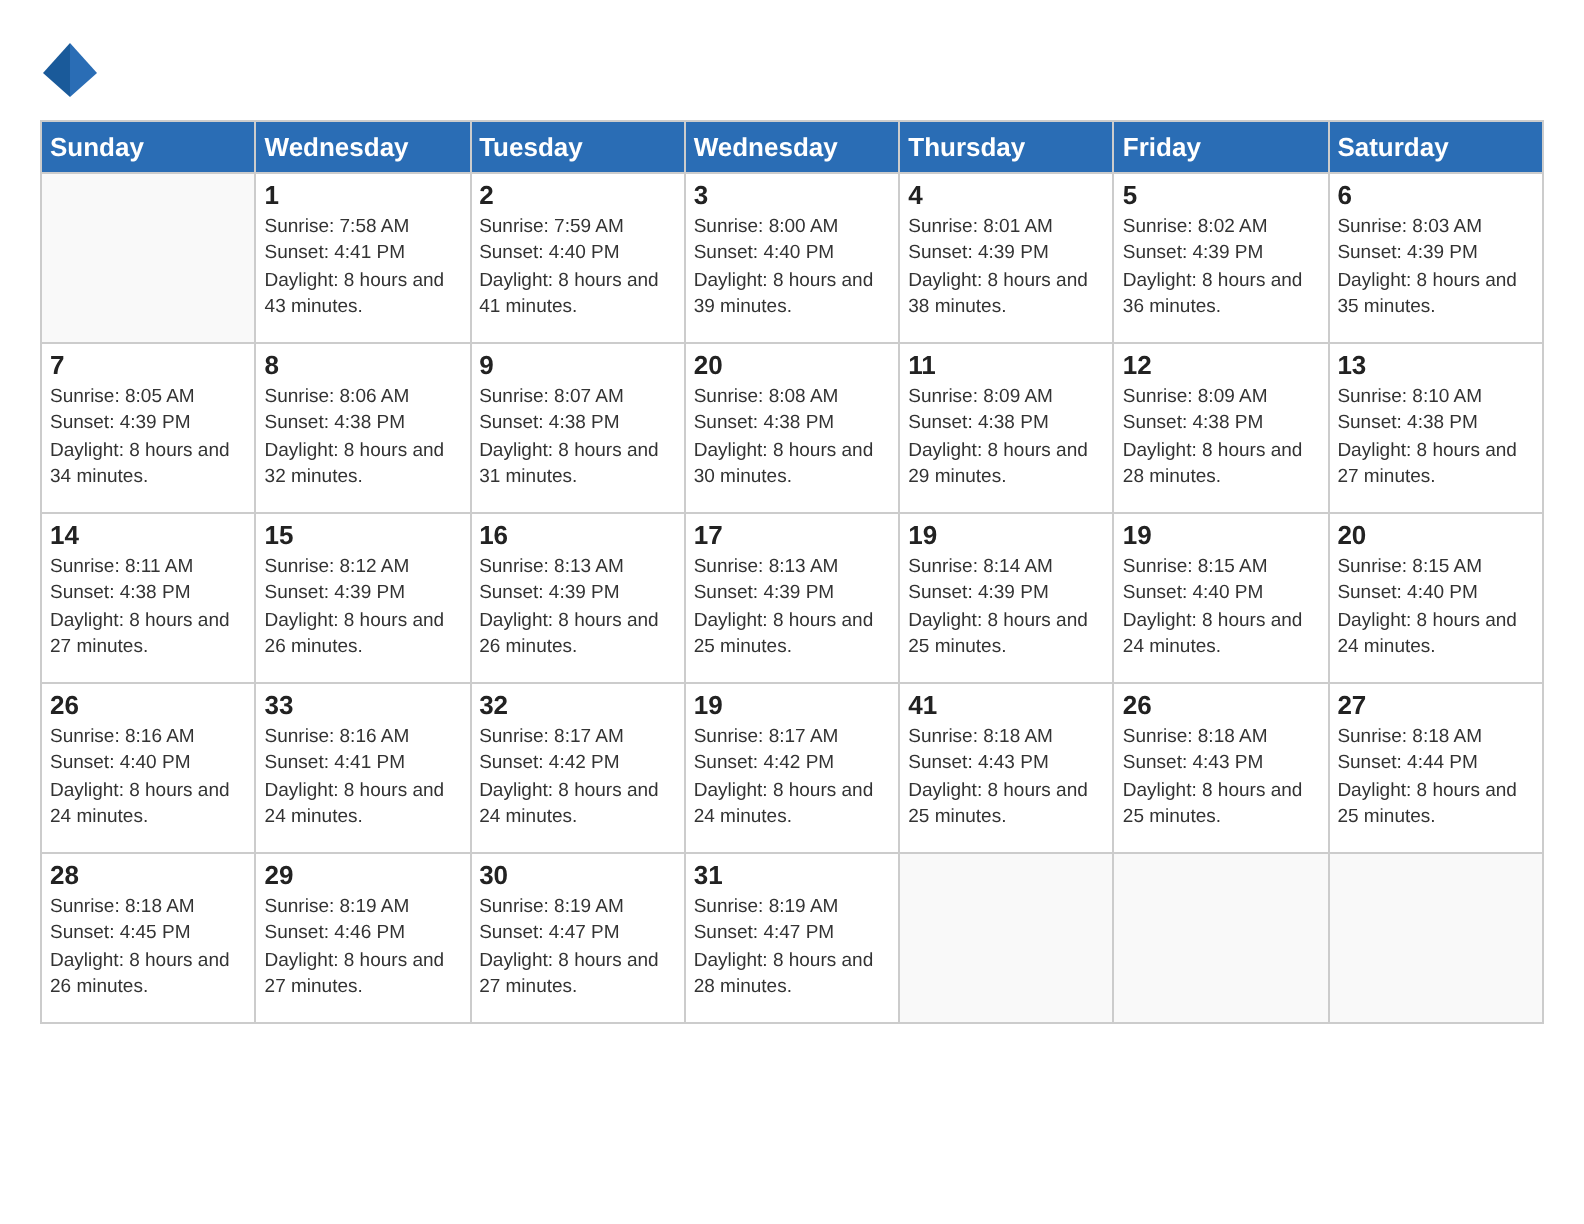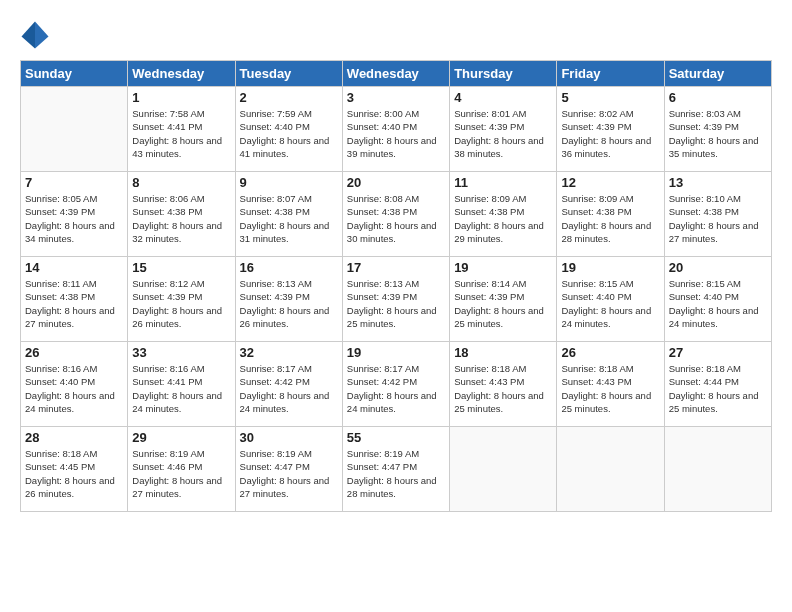--- a/index.html
+++ b/index.html
@@ -280,21 +280,21 @@
             Sunrise: 8:17 AM<br>Sunset: 4:42 PM<br>Daylight: 8 hours and 24 minutes.
           </div>
           </td>
           <td>
             <span class="day-num">19</span>
           <div class="day-info">
             Sunrise: 8:17 AM<br>Sunset: 4:42 PM<br>Daylight: 8 hours and 24 minutes.
           </div>
           </td>
           <td>
-            <span class="day-num">18</span>
+            <span class="day-num">41</span>
           <div class="day-info">
             Sunrise: 8:18 AM<br>Sunset: 4:43 PM<br>Daylight: 8 hours and 25 minutes.
           </div>
           </td>
           <td>
             <span class="day-num">26</span>
           <div class="day-info">
             Sunrise: 8:18 AM<br>Sunset: 4:43 PM<br>Daylight: 8 hours and 25 minutes.
           </div>
           </td>
@@ -318,21 +318,21 @@
             Sunrise: 8:19 AM<br>Sunset: 4:46 PM<br>Daylight: 8 hours and 27 minutes.
           </div>
           </td>
           <td>
             <span class="day-num">30</span>
           <div class="day-info">
             Sunrise: 8:19 AM<br>Sunset: 4:47 PM<br>Daylight: 8 hours and 27 minutes.
           </div>
           </td>
           <td>
-            <span class="day-num">55</span>
+            <span class="day-num">31</span>
           <div class="day-info">
             Sunrise: 8:19 AM<br>Sunset: 4:47 PM<br>Daylight: 8 hours and 28 minutes.
           </div>
           </td>
           <td class="empty-cell"></td>
           <td class="empty-cell"></td>
           <td class="empty-cell"></td>
         </tr>
       </tbody>
   </table>

